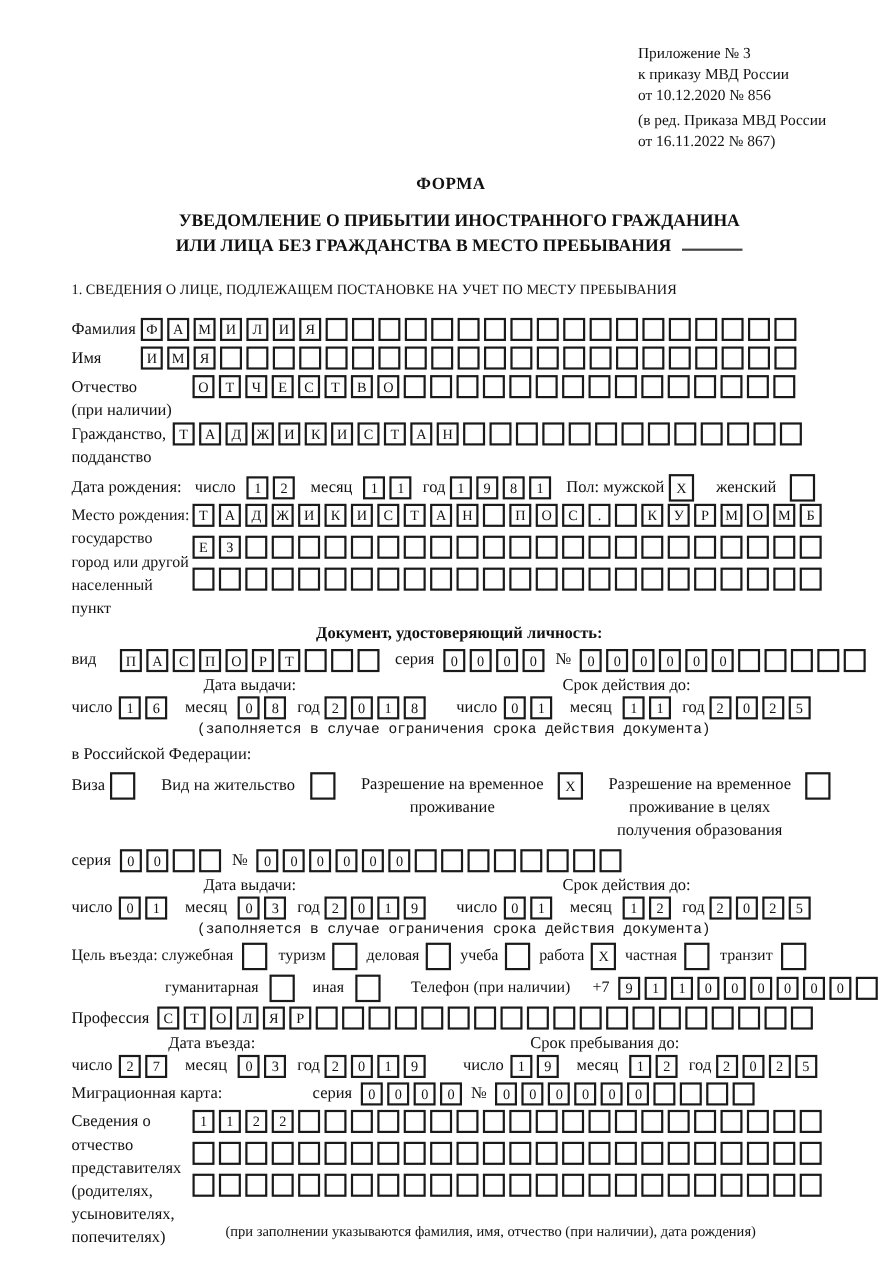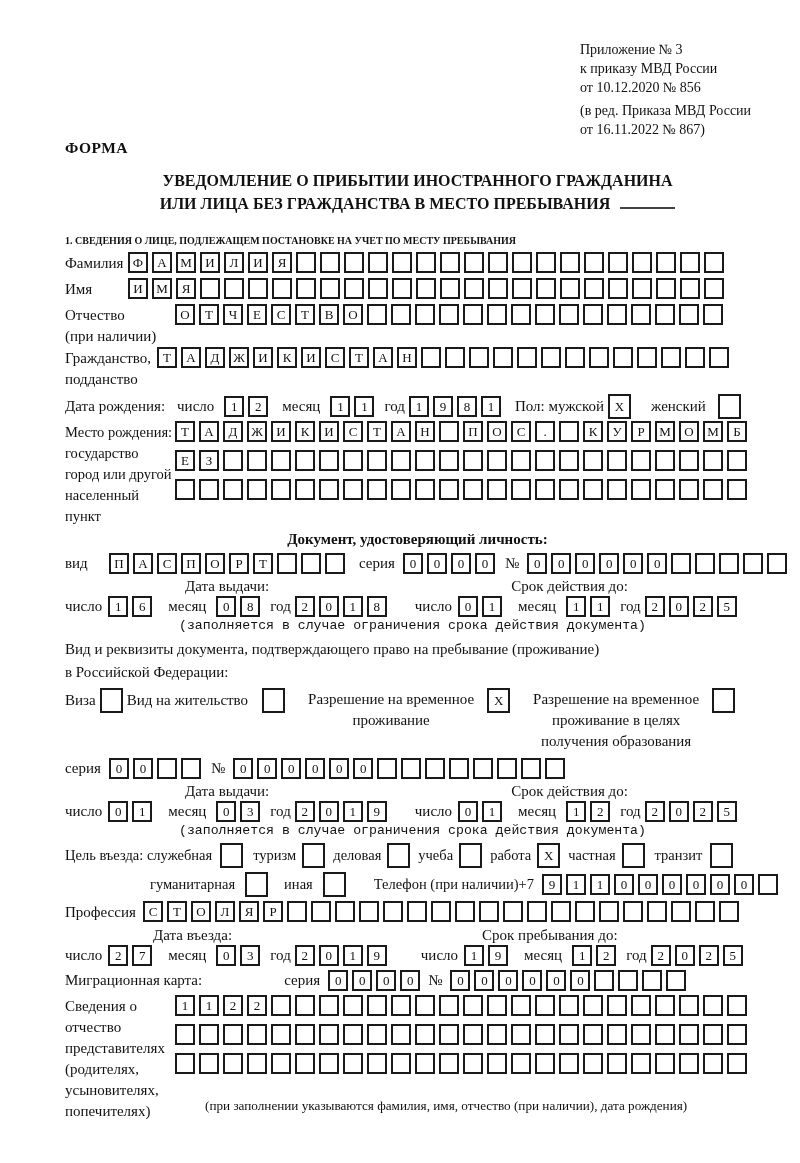--- a/index.html
+++ b/index.html
@@ -1,40 +1,40 @@
 <!DOCTYPE html>
 <html><head>
 <meta charset="utf-8">
 <style>
   html,body{margin:0;padding:0;background:#e8e8e8;}
   .page{position:relative;width:800px;height:1163px;box-sizing:border-box;
         padding:40px 30px 0 65px;background:#fff;overflow:hidden;
         font-family:"Liberation Serif","DejaVu Serif",serif;color:#111;font-size:15px;}
   .annex{margin-left:auto;width:190px;font-size:14px;line-height:19px;}
   .annex .edition{margin-top:4px;}
-  .form-label{text-align:left;padding-right:15px;font-weight:bold;font-size:15.5px;margin-top:0;letter-spacing:.5px;}
+  .form-label{text-align:center;padding-right:15px;font-weight:bold;font-size:15.5px;margin-top:20px;letter-spacing:.5px;}
   .title{text-align:center;font-weight:bold;font-size:16px;line-height:23px;margin-top:12px;font-family:Liberation Serif, serif;}
   .blank-line{display:inline-block;width:55px;border-bottom:2px solid #444;margin-left:10px;vertical-align:baseline;}
-  .sec-heading{font-weight:bold;font-size:10px;margin-top:20px;margin-bottom:6px;}
+  .sec-heading{font-weight:normal;font-size:13px;margin-top:20px;margin-bottom:18px;}
   .frow{display:flex;align-items:center;margin-bottom:4px;}
   .frow.top{align-items:flex-start;margin-bottom:4px;}
   .lbl{flex:none;line-height:21px;padding-top:1px;}
   .t{flex:none;white-space:nowrap;}
   .cells{display:flex;flex:none;}
   .cell{box-sizing:border-box;flex:none;width:20px;height:21px;border:2px solid #1a1a1a;margin-right:4px;
         display:flex;align-items:center;justify-content:center;font-size:13px;background:#fff;}
   .chks .cell{width:23px;height:25px;}
   .stack .mb{margin-bottom:8px;}
   .center-bold{text-align:center;font-weight:bold;font-size:15px;margin:2px 0 5px;}
   .dhead{display:flex;margin:0 0 1px;}
   .note{font-size:13.2px;text-align:center;padding-right:10px;margin:0 0 5px;font-family:Liberation Mono, monospace;}
   .para{line-height:23px;margin:0 0 4px;}
   .center-lbl{text-align:center;line-height:21px;padding-top:1px;}
   .ml4{margin-left:4px}.ml6{margin-left:6px}.ml8{margin-left:8px}.ml10{margin-left:10px}
-  .ml12{margin-left:12px}.ml14{margin-left:14px}.ml16{margin-left:16px}.ml20{}
+  .ml12{margin-left:12px}.ml14{margin-left:14px}.ml16{margin-left:16px}.ml20{margin-left:20px}
   .ml24{margin-left:24px}.ml30{margin-left:30px}.mr8{margin-right:8px}
 </style>
 </head>
 <body>
 
 <div class="page">
 
   <div class="annex">
     <div>Приложение № 3</div>
     <div>к приказу МВД России</div>
@@ -376,21 +376,20 @@
         <span class="cell">2</span>
         <span class="cell">0</span>
         <span class="cell">2</span>
         <span class="cell">5</span>
       </div>
   </div>
 
   <div class="note">(заполняется в случае ограничения срока действия документа)</div>
 
   <div class="para">
-    <div>Вид и реквизиты документа, подтверждающего право на пребывание (проживание)</div>
     <div>в Российской Федерации:</div>
   </div>
 
   <div class="frow top" style="margin-bottom:6px">
     <span class="t" style="padding-top:4px">Виза</span>
     <div class="cells chks ml4">
         <span class="cell"></span>
       </div>
     <span class="t ml20" style="padding-top:4px">Вид на жительство</span>
     <div class="cells chks ml14">

